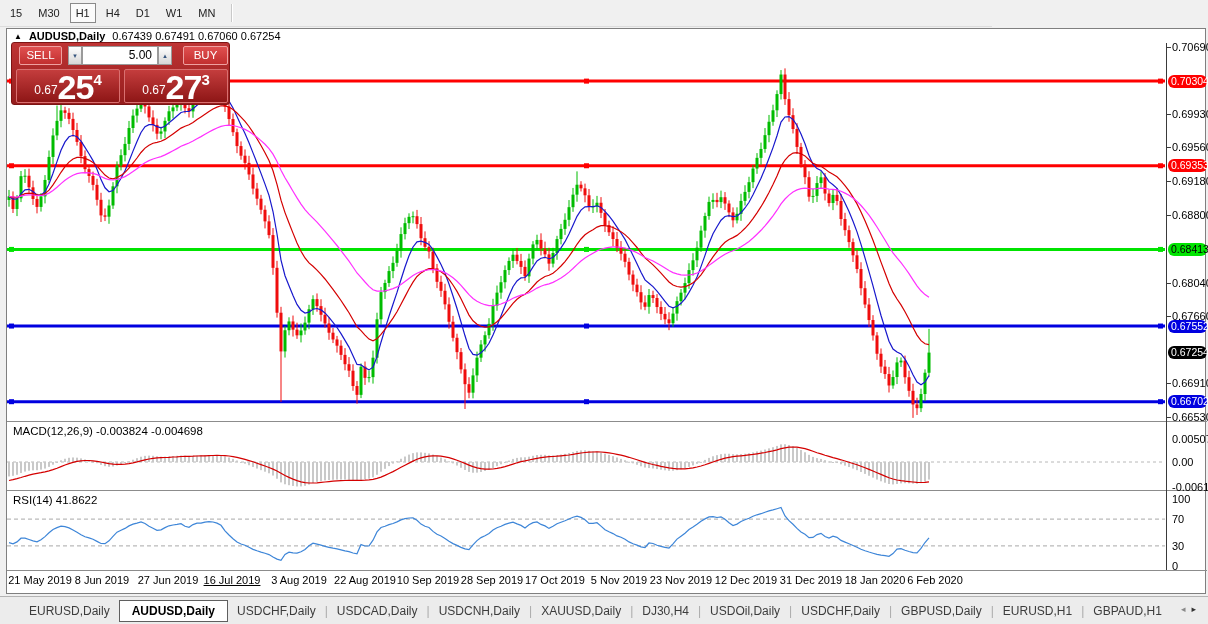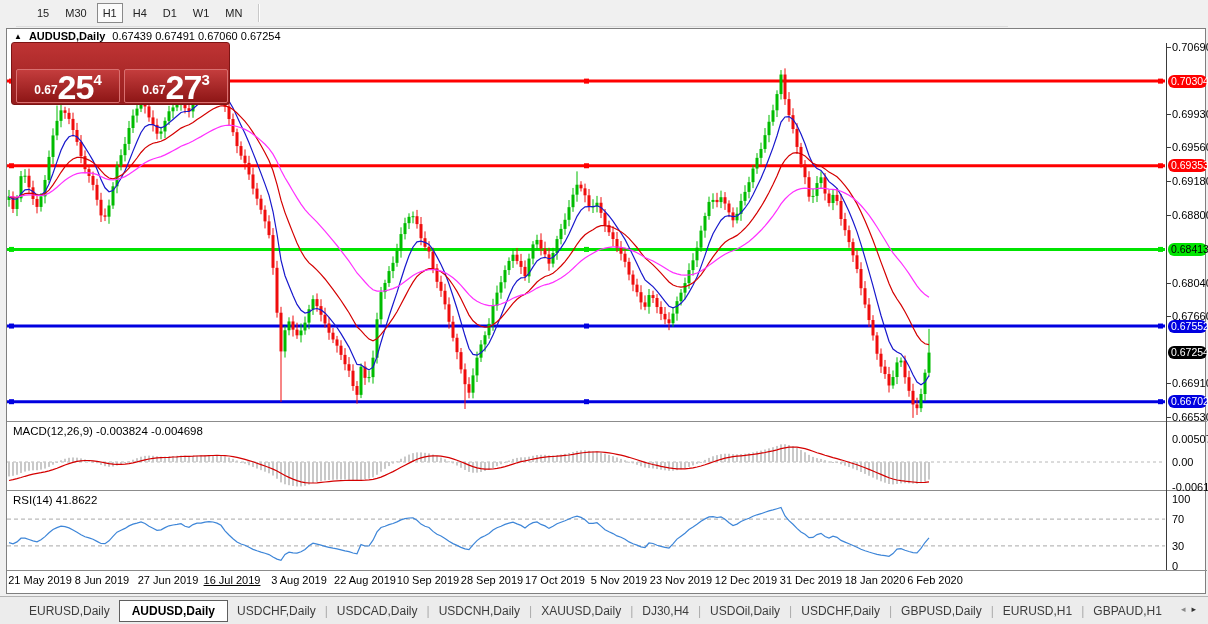--- a/index.html
+++ b/index.html
@@ -2,21 +2,21 @@
 <html><head>
 <meta charset="utf-8">
 <style>
   * { margin:0; padding:0; box-sizing:border-box; }
   html,body { width:1208px; height:624px; overflow:hidden; background:#f0f0f0;
               font-family:"Liberation Sans", sans-serif; }
 
   
   .tfbar { position:absolute; left:0; top:0; width:992px; height:27px;
            background:#f0f0f0; border-bottom:1px solid #dcdcdc;
-           display:flex; align-items:center; padding-left:11px;margin-left:16px; }
+           display:flex; align-items:center; padding-left:0; }
   .tfbtn { font-size:11px; color:#222; padding:3px 5px; margin-left:4px;
            border:1px solid transparent; line-height:12px; }
   .tfbtn.active { background:#fbfbfb; border:1px solid #8a8a8a; }
   .tfsep { width:1px; height:18px; border-left:1px solid #c9c9c9;
            border-right:1px solid #fff; margin-left:10px; }
 
   
   .window { position:absolute; left:6px; top:28px; width:1200px; height:566px;
             background:#fff; border:1px solid #7f7f7f; }
   .titlebar { position:absolute; left:0; top:0; width:100%; height:14px;
@@ -59,21 +59,21 @@
   .winput { position:absolute; left:70px; top:3px; width:76px; height:19px;
             background:#fff; border:1px solid #9a9a9a; font-size:12px; color:#000;
             text-align:right; padding-right:5px; line-height:17px;
             font-family:"Liberation Sans", sans-serif; }
   .wtile { position:absolute; top:26px; height:34px;
            background:linear-gradient(#c43d3d,#8e1616); border:1px solid #d97070;
            border-radius:2px; display:flex; align-items:flex-end;
            justify-content:center; color:#fff; }
   .wtile-sell { left:4px; width:104px; }
   .wtile-buy  { left:112px; width:104px; }
-  .wpfx { font-size:12px; font-weight:bold; padding-bottom:5px; }
+  .wpfx { font-size:12px; font-weight:normal; padding-bottom:5px; }
   .wbig { font-size:34px; font-weight:bold; line-height:30px; letter-spacing:-1px; }
   .wsup { font-size:15px; font-weight:bold; align-self:flex-start; padding-top:1px; }
 
   
   .tabbar { position:absolute; left:0; top:596px; width:1208px; height:28px;
             background:#ececec; border-top:1px solid #b3b3b3;
             display:flex; align-items:center; font-size:12px; padding-left:20px; }
   .tab { color:#3c3c3c; padding:4px 9px; white-space:nowrap; }
   .tab.active { background:#fff; border:1px solid #5f5f5f; font-weight:bold;
                 color:#000; padding:3px 12px; }
@@ -837,20 +837,27 @@
 
   <div class="hline-sep" style="top:392px"></div>
   <div class="hline-sep" style="top:461px"></div>
   <div class="hline-sep" style="top:541px"></div>
   <div class="vaxis-line"></div>
 
   <div class="indlabel" style="top:396px">MACD(12,26,9) -0.003824 -0.004698</div>
   <div class="indlabel" style="top:465px">RSI(14) 41.8622</div>
 
   <div class="widget">
+    <div class="wrow1">
+      <div class="wbtn wsell">SELL</div>
+      <div class="wspin wspindn">▾</div>
+      <div class="winput">5.00</div>
+      <div class="wspin wspinup">▴</div>
+      <div class="wbtn wbuy">BUY</div>
+    </div>
     <div class="wtile wtile-sell">
       <span class="wpfx">0.67</span>
       <span class="wbig">25</span>
       <span class="wsup">4</span>
     </div>
     <div class="wtile wtile-buy">
       <span class="wpfx">0.67</span>
       <span class="wbig">27</span>
       <span class="wsup">3</span>
     </div>

